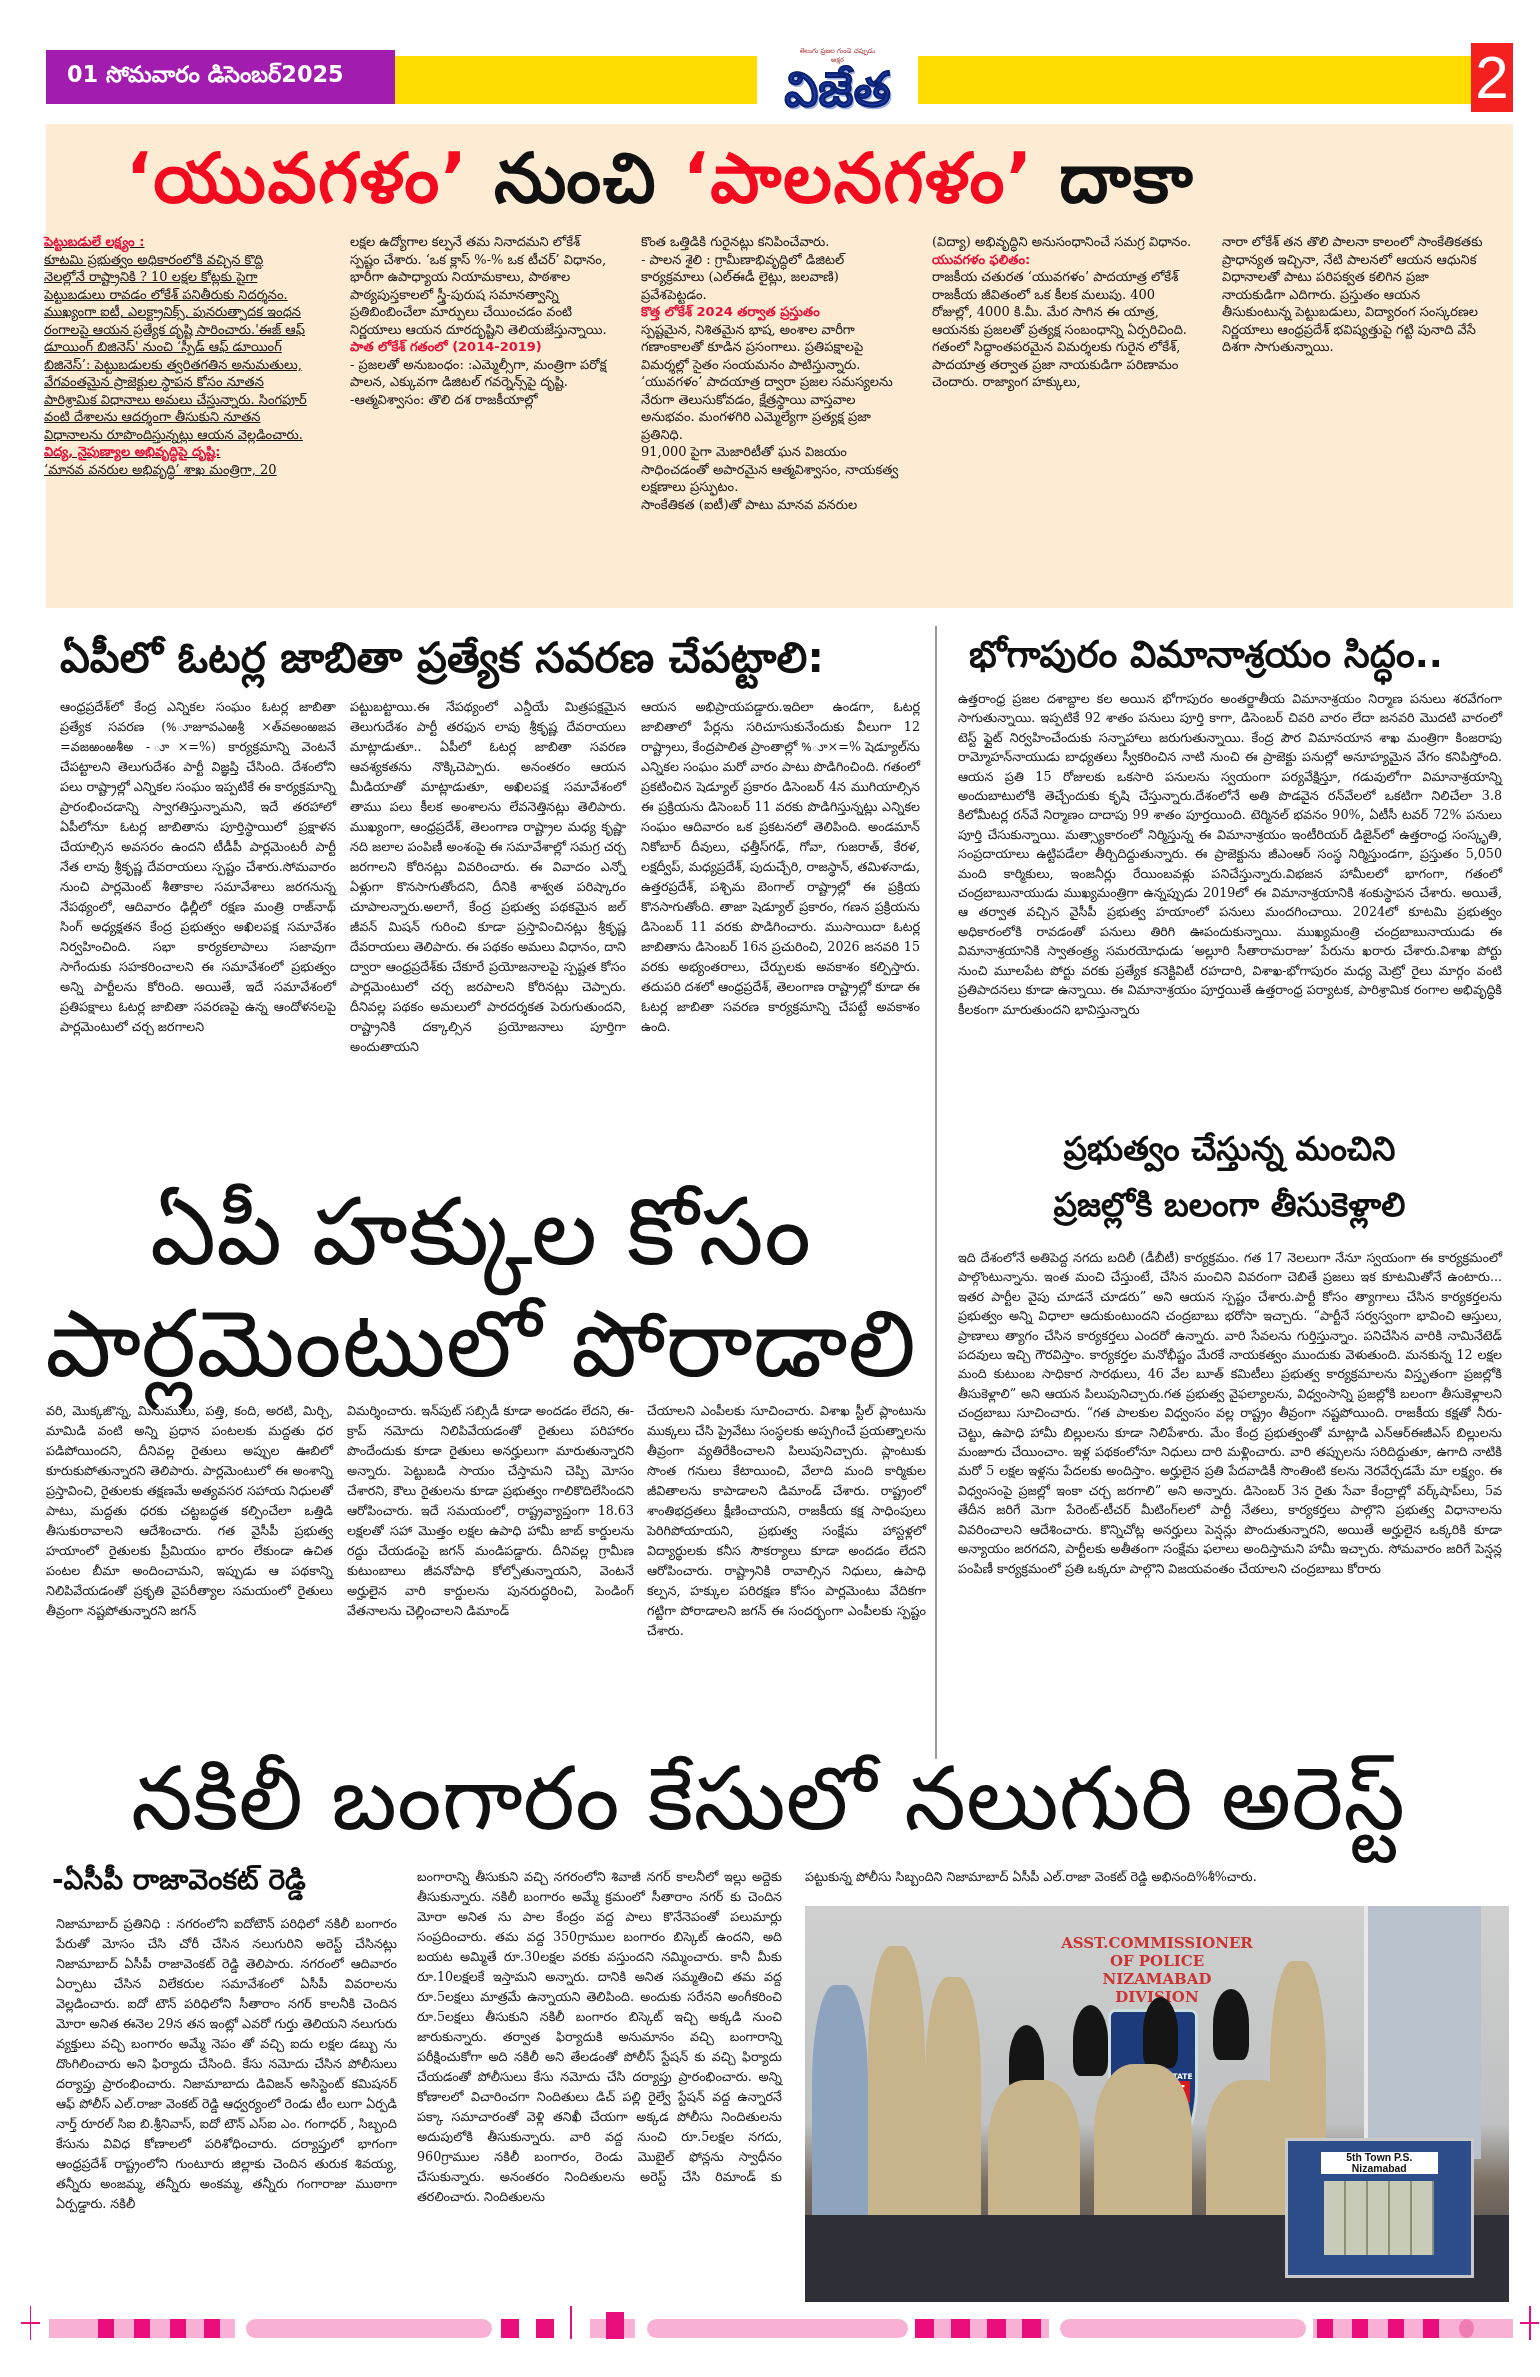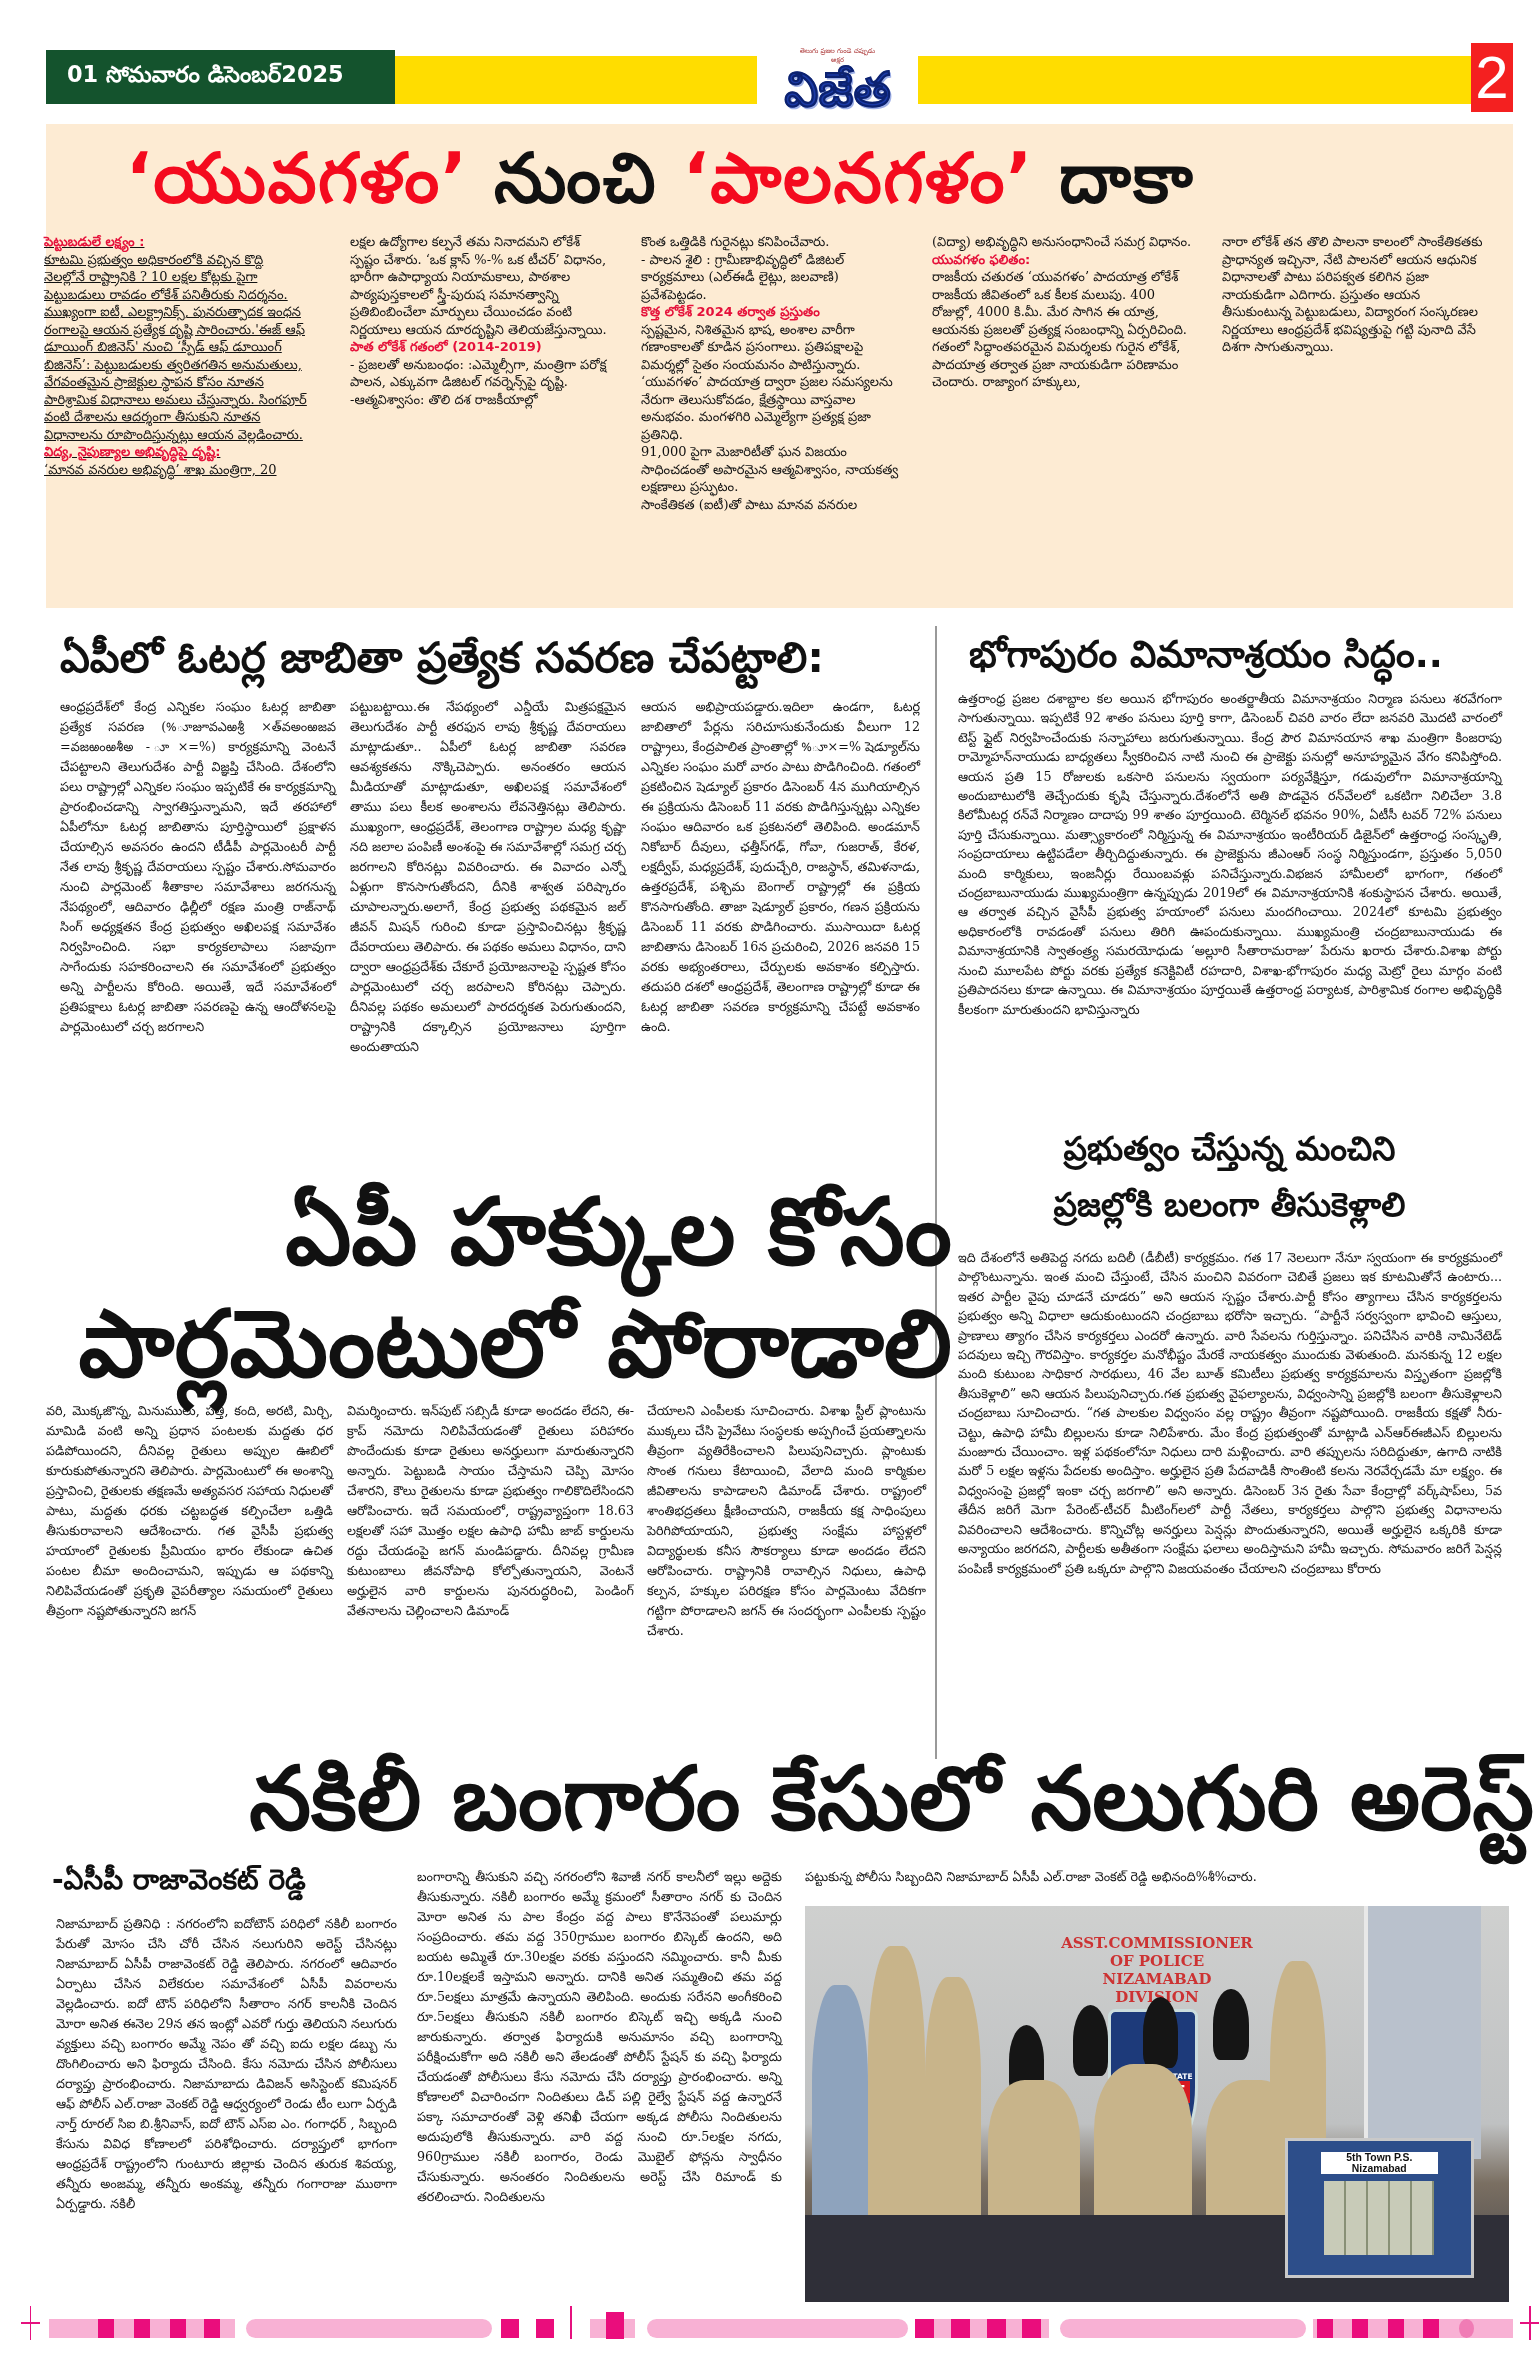--- a/index.html
+++ b/index.html
@@ -1,36 +1,36 @@
 <!DOCTYPE html>
 <html style="font-size:12px"><head>
 <meta charset="utf-8">
 <style>
   html,body{margin:0;padding:0;background:#fff;}
   body{width:1541px;height:2377px;position:relative;overflow:hidden;font-family:"DejaVu Sans",sans-serif;color:#111;}
   .abs{position:absolute;}
   
-  .date-box{left:46px;top:50px;width:349px;height:54px;background:#14532d;color:#fff;font-size:22.4px;font-weight:bold;display:flex;align-items:center;padding-left:21px;box-sizing:border-box;}
+  .date-box{left:46px;top:50px;width:349px;height:54px;background:#a21caf;color:#fff;font-size:22.4px;font-weight:bold;display:flex;align-items:center;padding-left:21px;box-sizing:border-box;}
   .ybar{top:56px;height:48px;background:#ffdd00;}
   .logo{left:757px;top:46px;width:161px;height:67px;display:flex;flex-direction:column;align-items:center;justify-content:center;}
   .logo .tag{font-size:6.7px;color:#a33;}
   .logo .name{font-size:48px;font-weight:bold;color:#1b3aa5;line-height:1;text-shadow:1.5px 1.5px 0 #9fb0e6;-webkit-text-stroke:0.7px #0c2270;}
   .page-num{left:1471px;top:43px;width:42px;height:69px;background:#f42020;color:#fff;font-size:60px;display:flex;align-items:center;justify-content:center;font-family:"Liberation Sans",sans-serif;}
   
   .feature{left:46px;top:124px;width:1467px;height:484px;background:#fdebd3;}
   .feature-head{left:46px;top:138px;width:1228px;text-align:center;font-size:69px;font-weight:bold;letter-spacing:1.5px;}
   .feature-head .red{color:#f40a1e;}
   .feature-head .blk{color:#111;}
   .fcol{top:233px;width:264px;font-size:13px;line-height:17.5px;font-family:"DejaVu Serif",serif;}
   .fcol .sub{color:#e5113a;font-weight:bold;font-family:"DejaVu Sans",sans-serif;}
   .fcol p{margin:0;}
   
   .h2{font-weight:bold;font-size:42px;white-space:nowrap;}
   .col{font-size:12.7px;line-height:20px;text-align:justify;font-family:"DejaVu Serif",serif;}
-  .giant{font-weight:bold;font-size:93px;text-align:right;white-space:nowrap;line-height:1.35;margin-left:28px;}
+  .giant{font-weight:normal;font-size:93px;text-align:center;white-space:nowrap;line-height:1.35;}
   .rule{background:#999;width:1.5px;}
   .photo{left:805px;top:1906px;width:704px;height:396px;background:linear-gradient(180deg,#cfd0cf 0%,#bfc1c2 55%,#7a6f62 70%,#3c3c44 100%);overflow:hidden;}
   .photo .wall-sign{position:absolute;left:36%;top:7%;width:28%;text-align:center;color:#c33;font-family:"DejaVu Serif",serif;font-weight:bold;font-size:15px;}
   .photo .badge{position:absolute;left:43%;top:26%;width:12%;height:38%;background:#1d3a7a;border:3px solid #cdd;border-radius:7.5px 7.5px 50% 50%;display:flex;align-items:center;justify-content:center;flex-direction:column;color:#fff;font-weight:bold;}
   .photo .badge .pol{background:#d71920;padding:1.5px 4.5px;font-size:16.4px;}
   .photo .badge .st{font-size:7.5px;}
   .photo .window{position:absolute;right:4%;top:0;width:16%;height:64%;background:#b9c1cc;border-left:4.5px solid #e8e8e8;}
   .photo .desk{position:absolute;left:0;bottom:0;width:100%;height:22%;background:#2f2f38;}
   .photo .person{position:absolute;bottom:18%;width:8%;background:#c8b48a;border-radius:40% 40% 4.5px 4.5px;}
   .photo .hood{position:absolute;width:5%;height:18%;background:#151515;border-radius:50% 50% 20% 20%;}

